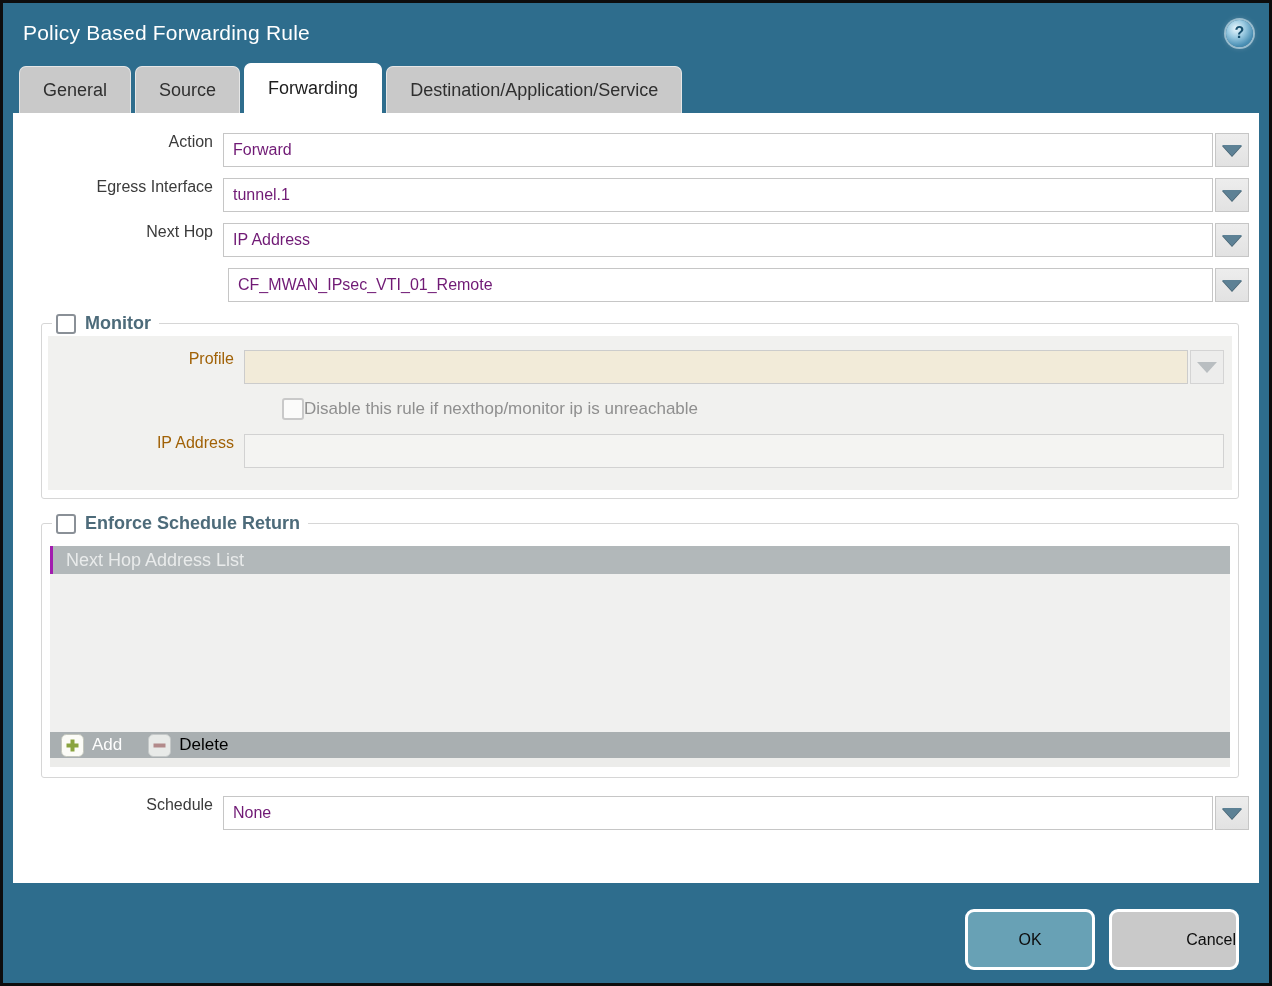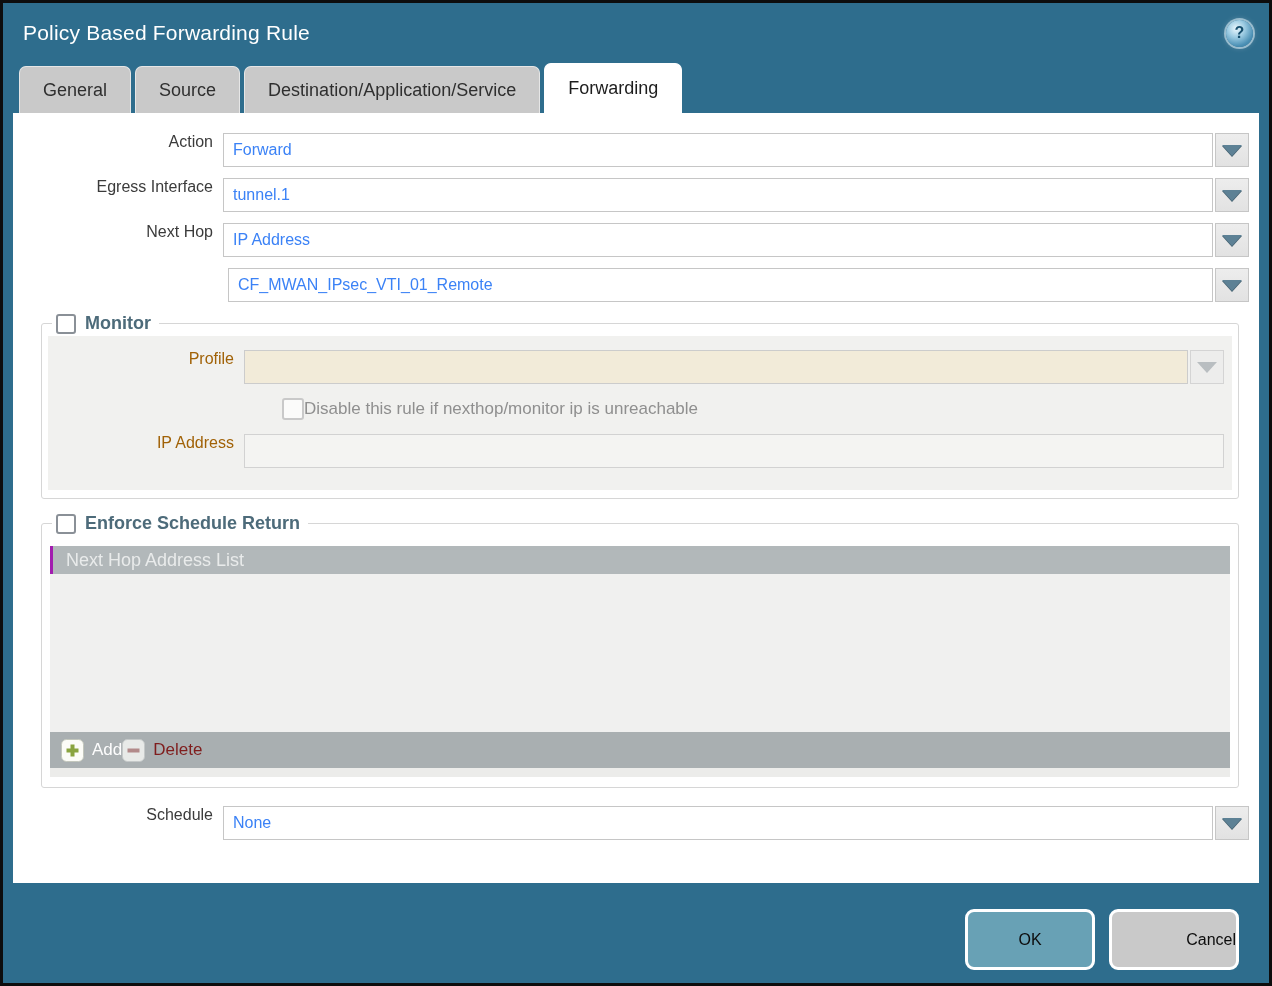--- a/index.html
+++ b/index.html
@@ -69,21 +69,21 @@
     width:210px; flex:0 0 210px;
     text-align:right; padding-right:10px;
     font-size:16px; color:#3b3b3b;
   }
   .form-label.sub{ }
   .field-wrap{ flex:1; display:flex; align-items:center; }
   input.field{
     flex:1; height:34px;
     border:1px solid #c6c6c6;
     padding:0 9px;
-    font-size:16px; color:#3b82f6;
+    font-size:16px; color:#701a75;
     font-family:"Liberation Sans", sans-serif;
     background:#fff; outline:none;
   }
   .dd-btn{
     width:34px; height:34px; flex:0 0 34px;
     margin-left:2px;
     background:linear-gradient(#ededed,#e2e2e2);
     border:1px solid #c6c6c6;
     display:flex; align-items:center; justify-content:center;
     cursor:pointer;
@@ -153,34 +153,34 @@
     border-left:3px solid #a21caf;
     display:flex; align-items:center;
     padding-left:13px;
     font-size:18px; color:#e9ebeb;
   }
   .nh-body{
     height:158px;
     background:#f0f0ef;
   }
   .nh-footer{
-    height:36px;
+    height:26px;
     background:#a9afb1;
     display:flex; align-items:center;
-    padding-left:11px; 
+    padding-left:11px; gap:26px;
   }
   .tbl-btn{
     display:flex; align-items:center; gap:8px;
     cursor:pointer; background:none; border:none;
     font-family:"Liberation Sans", sans-serif;
   }
   .tbl-btn .lbl{ font-size:17px; }
   .tbl-btn.add .lbl{ color:#fdfdfd; }
   .tbl-btn.delete{ cursor:default; }
-  .tbl-btn.delete .lbl{ color:#7f1d1d; }
+  .tbl-btn.delete .lbl{ color:#000000; }
 
   
   .dlg-footer{
     height:100px; flex:0 0 100px;
     display:flex; align-items:flex-start; justify-content:flex-end;
     padding:26px 30px 0 0; gap:14px;
   }
   .btn{
     width:130px; height:61px;
     border:3px solid #fff; border-radius:9px;
@@ -203,25 +203,25 @@
     </div>
   </div>
 
   <div class="tabs">
     <div class="tab">
       <span>General</span>
     </div>
     <div class="tab">
       <span>Source</span>
     </div>
+    <div class="tab active">
+      <span>Forwarding</span>
+    </div>
     <div class="tab">
       <span>Destination/Application/Service</span>
-    </div>
-    <div class="tab active">
-      <span>Forwarding</span>
     </div>
   </div>
 
   <div class="content">
 
     <div class="form-row">
       <div class="form-label">Action</div>
       <div class="field-wrap">
         <input class="field" value="Forward" style="">
         <div class="dd-btn">

